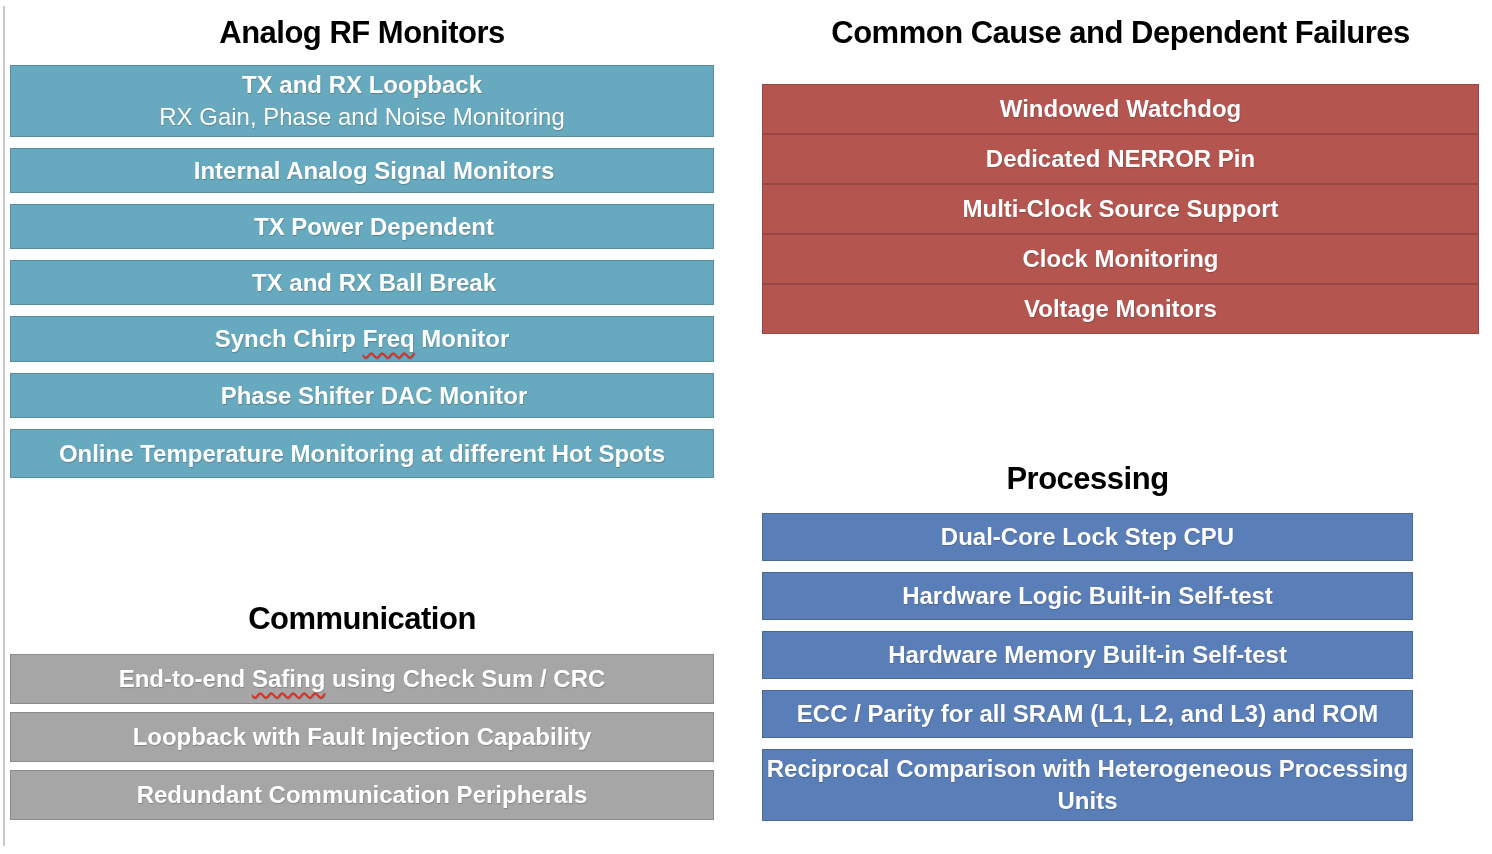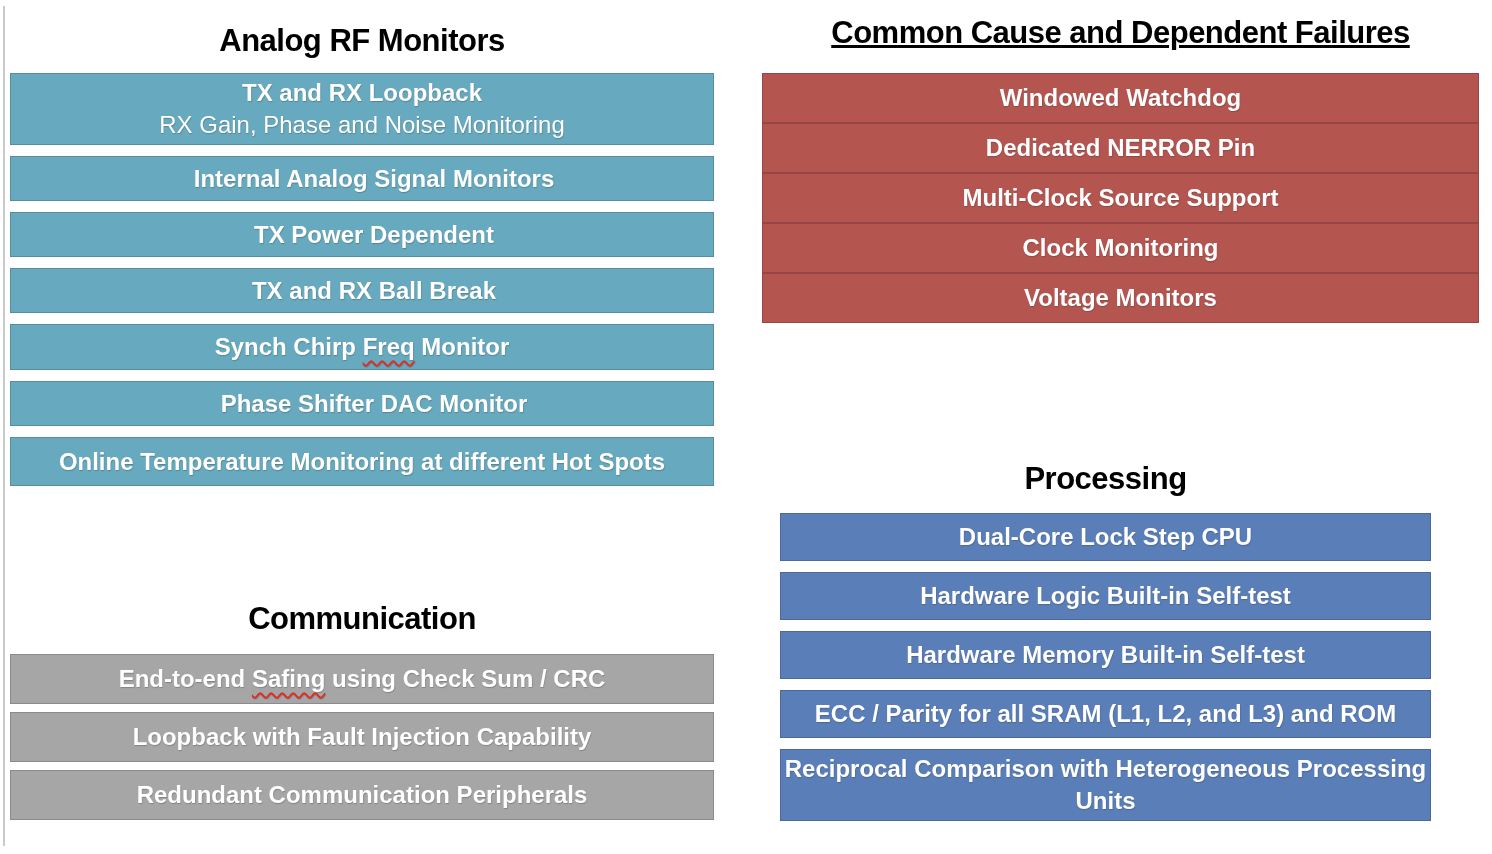--- a/index.html
+++ b/index.html
@@ -34,30 +34,30 @@
   .h45{height:45px;padding-left:24px;} .h46{height:46px;} .h48{height:48px;}
   .h49{height:49px;} .h50{height:50px;} .h72{height:72px;}
   .sub-line{font-weight:normal;}
   .misspelled{
     text-decoration:underline wavy var(--squiggle);
     text-decoration-thickness:2px;
     text-underline-offset:5px;
     text-decoration-skip-ink:none;
   }
   
-  .panel-analog{left:10px; top:12px; width:704px;margin-top:8px;}
+  .panel-analog{left:10px; top:12px; width:704px;}
   .panel-analog .panel-title{margin-bottom:11px;}
   .panel-analog .bar{margin-bottom:11px;}
   .panel-ccdf{left:762px; top:12px; width:717px;}
-  .panel-ccdf .panel-title{margin-bottom:19px;text-decoration:underline;}
+  .panel-ccdf .panel-title{margin-bottom:30px;}
   .panel-ccdf .bar{}
   .panel-comm{left:10px; top:598px; width:704px;}
   .panel-comm .panel-title{margin-bottom:14px;}
   .panel-comm .bar{margin-bottom:8px;}
-  .panel-proc{left:780px; top:458px; width:651px;}
+  .panel-proc{left:762px; top:458px; width:651px;}
   .panel-proc .panel-title{margin-bottom:13px;}
   .panel-proc .bar{margin-bottom:11px;}
 </style>
 </head>
 <body>
 
 <div class="slide">
   <div class="edge-line"></div>
 
   <div class="panel panel-analog">

